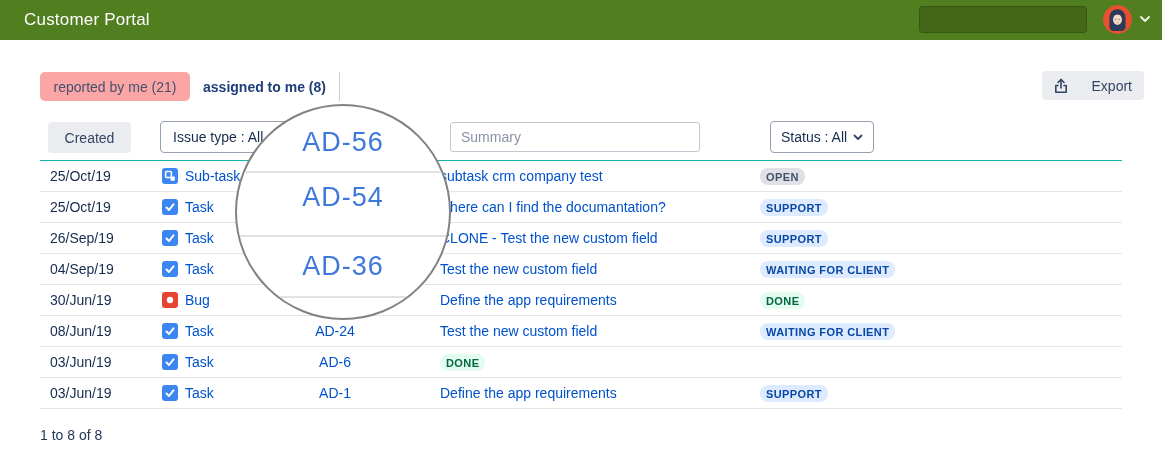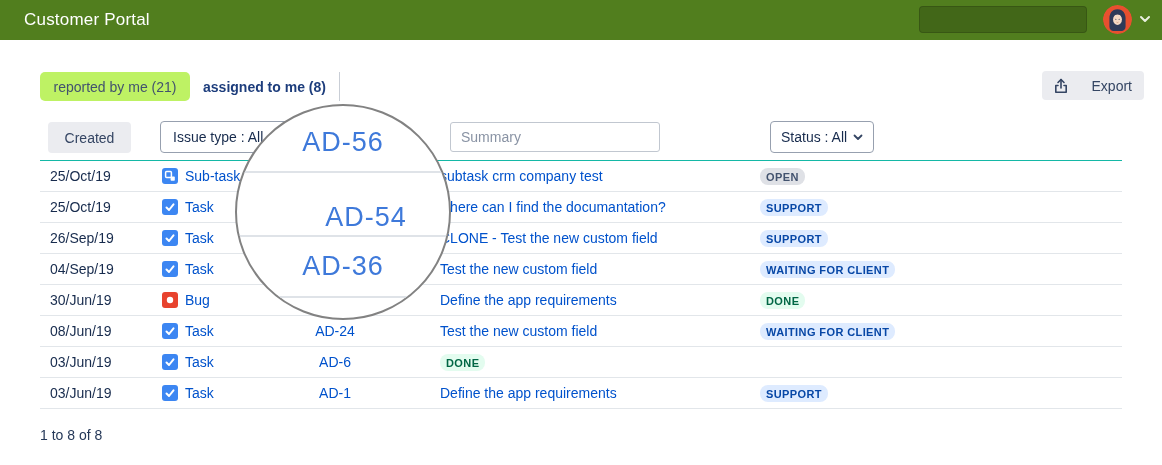--- a/index.html
+++ b/index.html
@@ -11,33 +11,33 @@
   .header-title { margin-left:24px; color:#fff; font-size:17px; font-weight:500; letter-spacing:0.2px; }
   .header-search { position:absolute; right:75px; top:6px; width:168px; height:27px; background:rgba(0,0,0,0.18); border:1px solid rgba(0,0,0,0.16); border-radius:4px; display:flex; align-items:center; }
   .header-search input { flex:1; height:100%; background:transparent; border:none; outline:none; color:#fff; font-size:13px; padding:0 8px; font-family:"Liberation Sans", sans-serif; }
   .header-search .sicon { margin-right:8px; display:flex; }
   .avatar-wrap { position:absolute; left:1103px; top:5px; width:29px; height:29px; border-radius:50%; overflow:hidden; cursor:pointer; }
   .header-chevron { position:absolute; left:1139px; top:15px; display:flex; cursor:pointer; }
 
   
   .tabs { position:absolute; left:40px; top:72px; height:29px; display:flex; }
   .tab { height:29px; width:150px; display:flex; align-items:center; justify-content:center; font-size:14px; cursor:pointer; }
-  .tab-inactive { background:#bef264; color:#42526E; border-radius:5px; }
+  .tab-inactive { background:#fca5a5; color:#42526E; border-radius:5px; }
   .tab-active { background:#fff; color:#1D3D7C; font-weight:bold; border-right:1px solid #C9CED6; }
 
   .export-btn { position:absolute; right:18px; top:71px; height:29px; padding:0 12px; background:#EBECF0; border:none; border-radius:4px; color:#344563; font-size:14px; font-family:"Liberation Sans", sans-serif; display:flex; align-items:center; gap:24px; cursor:pointer; }
 
   
   .btn-created { position:absolute; left:48px; top:122px; width:83px; height:31px; background:#EBECF0; border:none; border-radius:4px; color:#344563; font-size:14px; font-family:"Liberation Sans", sans-serif; cursor:pointer; }
   .dd { position:absolute; height:32px; background:#fff; border:1px solid #97A0AF; border-radius:4px; display:flex; align-items:center; font-size:14px; color:#172B4D; cursor:pointer; }
   .dd-issue-type { left:160px; top:121px; width:152px; padding-left:12px; }
   .dd-status { left:770px; top:121px; width:104px; padding:0 10px; justify-content:space-between; }
   .flt-input { position:absolute; height:30px; border:1px solid #C1C7D0; border-radius:3px; font-size:14px; color:#172B4D; padding:0 10px; font-family:"Liberation Sans", sans-serif; outline:none; }
   .flt-input::placeholder { color:#8993A4; }
-  .in-summary { left:450px; top:122px; width:210px; }
+  .in-summary { left:450px; top:122px; width:250px; }
   .in-duedate { left:915px; top:122px; width:202px; }
 
   
   .table { position:absolute; left:40px; top:160px; width:1082px; border-top:1px solid #14b8a6; }
   .trow { display:flex; align-items:center; height:31px; border-bottom:1px solid #E2E6EA; font-size:14px; }
   .cell-date { width:122px; padding-left:10px; color:#172B4D; }
   .cell-type { width:128px; display:flex; align-items:center; gap:7px; color:#0052CC; cursor:pointer; }
   .cell-type .icon { display:none; width:16px; height:16px; }
   .cell-type[data-type="Task"] .icon-task { display:inline-flex; }
   .cell-type[data-type="Sub-task"] .icon-subtask { display:inline-flex; }
@@ -282,17 +282,17 @@
 
   </div>
 
   <div class="footer-count">1 to 8 of 8</div>
 
   <div class="magnifier">
     <div class="mag-line" style="top:65px;"></div>
     <div class="mag-line" style="top:129px;"></div>
     <div class="mag-line" style="top:190px;"></div>
     <div class="mag-key" style="top:21px;">AD-56</div>
-    <div class="mag-key" style="top:96px;margin-left:23px;">AD-54</div>
+    <div class="mag-key" style="top:76px;">AD-54</div>
     <div class="mag-key" style="top:145px;">AD-36</div>
   </div>
 
 </div>
 
 </body></html>

